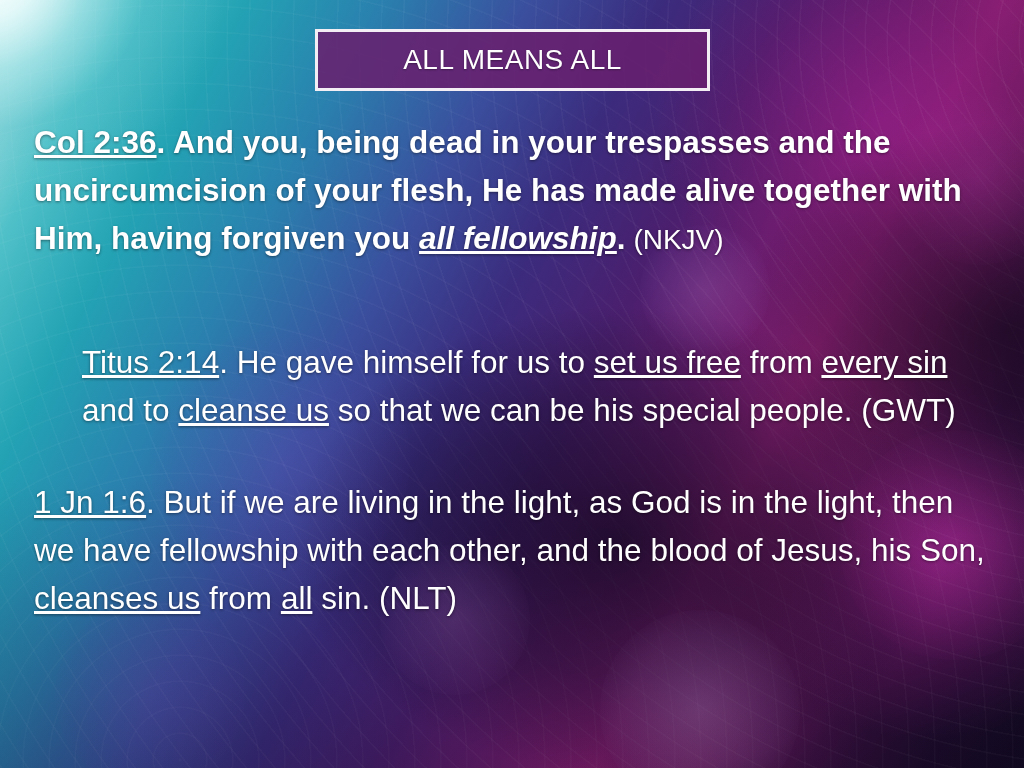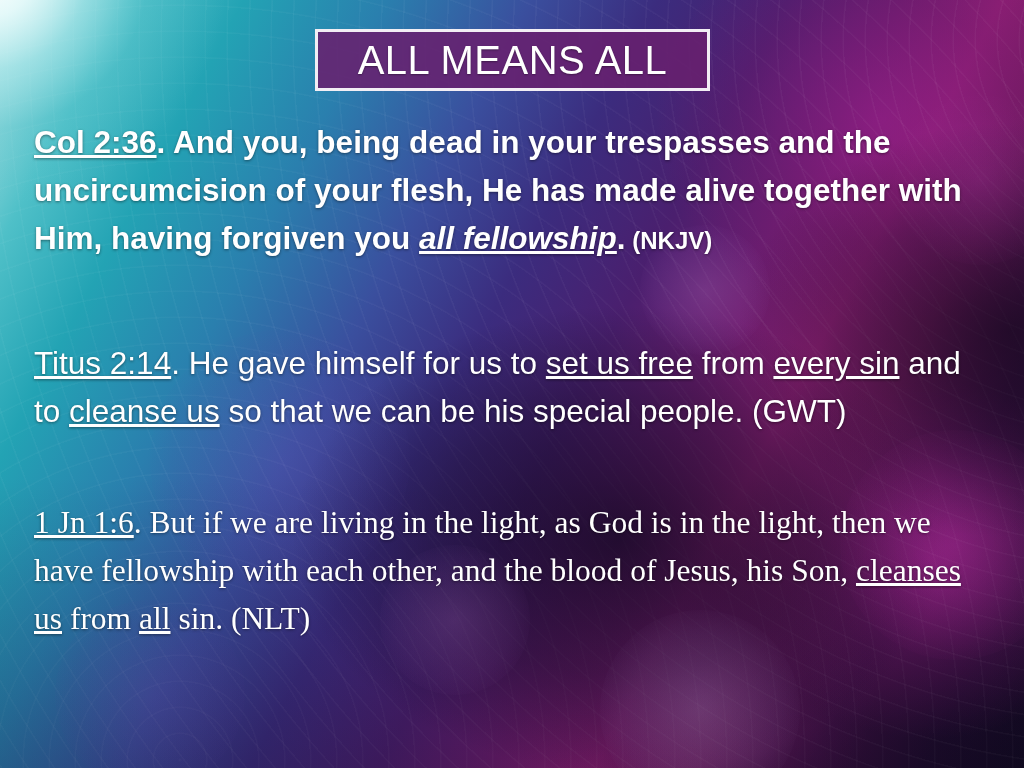--- a/index.html
+++ b/index.html
@@ -112,47 +112,47 @@
     height: 62px;
     box-sizing: border-box;
     background: rgba(104,32,110,0.88);
     border: 3px solid #f2eef4;
     display: flex;
     align-items: center;
     justify-content: center;
   }
   #title-text {
     color: #ffffff;
-    font-size: 40px;
+    font-size: 28px;
     line-height: 1;
     letter-spacing: 0.5px;
     white-space: nowrap;
     text-shadow: 0 1px 2px rgba(0,0,0,0.35);
   }
 
   
   #body {
     position: absolute;
     left: 34px;
     top: 118px;
     width: 960px;
   }
   .passage {
     color: #ffffff;
     font-size: 31.5px;
     line-height: 48px;
     text-shadow: 0 1px 3px rgba(0,0,0,0.45);
   }
   .passage.bold { font-weight: bold; }
-  #passage-titus { margin-top: 74px; }
-  #passage-john  { margin-top: 64px; font-family: Liberation Serif, serif; }
+  #passage-titus { margin-top: 74px; margin-left: 48px; }
+  #passage-john  { margin-top: 44px; }
 
   .u  { text-decoration: underline; text-underline-offset: 2px; }
   .iu { font-style: italic; text-decoration: underline; text-underline-offset: 2px; }
-  .small { font-size: 24px; font-weight: bold; }
+  .small { font-size: 28px; font-weight: normal; }
 </style>
 </head>
 <body>
 
 <div id="slide">
 
   <div class="bg-layer" id="bg-base"></div>
   <div class="bg-layer" id="bg-magenta"></div>
   <div class="bg-layer" id="bg-arcs"></div>
   <div class="bg-layer" id="bg-arcs2"></div>

